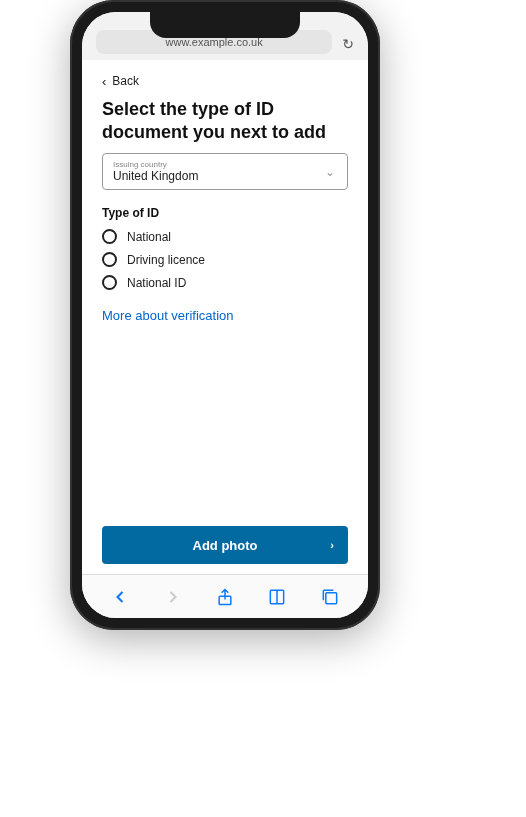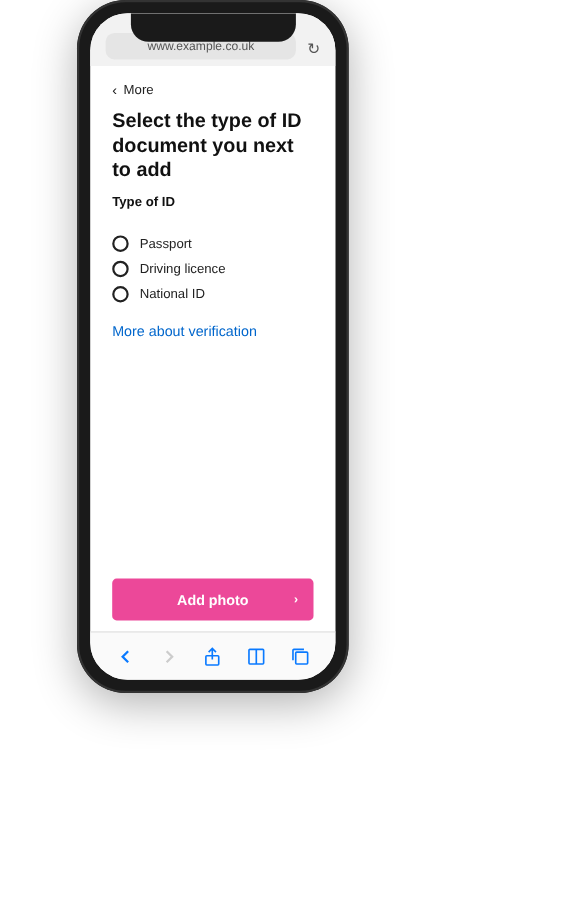--- a/index.html
+++ b/index.html
@@ -11,21 +11,21 @@
     body {
       width: 526px;
       height: 817px;
       background: transparent;
       position: relative;
     }
     .phone-frame {
       position: absolute;
       left: 70px;
       top: 0;
-      width: 247px;
+      width: 310px;
       height: 630px;
       background: #1a1a1a;
       border-radius: 44px;
       padding: 12px;
       box-shadow: 0 10px 40px rgba(0,0,0,0.3), inset 0 0 0 2px #333;
     }
     .phone-inner {
       width: 100%;
       height: 100%;
       background: #fff;
@@ -121,21 +121,21 @@
       right: 12px;
       top: 50%;
       transform: translateY(-50%);
       color: #999;
       font-size: 12px;
     }
     .section-label {
       font-size: 12px;
       font-weight: 700;
       color: #111;
-      margin-bottom: 24px;
+      margin-bottom: 9px;
     }
     .radio-option {
       display: flex;
       align-items: center;
       gap: 10px;
       margin-bottom: 8px;
       cursor: pointer;
     }
     .radio-circle {
       width: 15px;
@@ -151,21 +151,21 @@
     .more-link {
       font-size: 13px;
       color: #0066cc;
       margin-top: 10px;
       cursor: pointer;
     }
     .spacer {
       flex: 1;
     }
     .add-photo-btn {
-      background: #ec4899;
+      background: #0369a1;
       color: #fff;
       border: none;
       border-radius: 4px;
       height: 38px;
       font-size: 13px;
       font-weight: 600;
       display: flex;
       align-items: center;
       justify-content: center;
       position: relative;
@@ -215,33 +215,38 @@
       <div class="url-bar">
         <span>www.example.co.uk</span>
       </div>
       <span class="refresh-icon">↻</span>
     </div>
 
     <div class="content">
 
       <div class="back-link">
         <span class="back-chevron">‹</span>
-        <span>More</span>
+        <span>Back</span>
       </div>
 
       <h1 class="page-title">Select the type of ID document you next to add</h1>
 
 
+      <div class="country-select">
+        <div class="country-label">Issuing country</div>
+        <div class="country-value">United Kingdom</div>
+        <span class="chevron-down">⌄</span>
+      </div>
 
       <div class="section-label">Type of ID</div>
 
       <div class="radio-group">
         <div class="radio-option">
           <span class="radio-circle"></span>
-          <span class="radio-label">Passport</span>
+          <span class="radio-label">National</span>
         </div>
         <div class="radio-option">
           <span class="radio-circle"></span>
           <span class="radio-label">Driving licence</span>
         </div>
         <div class="radio-option">
           <span class="radio-circle"></span>
           <span class="radio-label">National ID</span>
         </div>
       </div>

